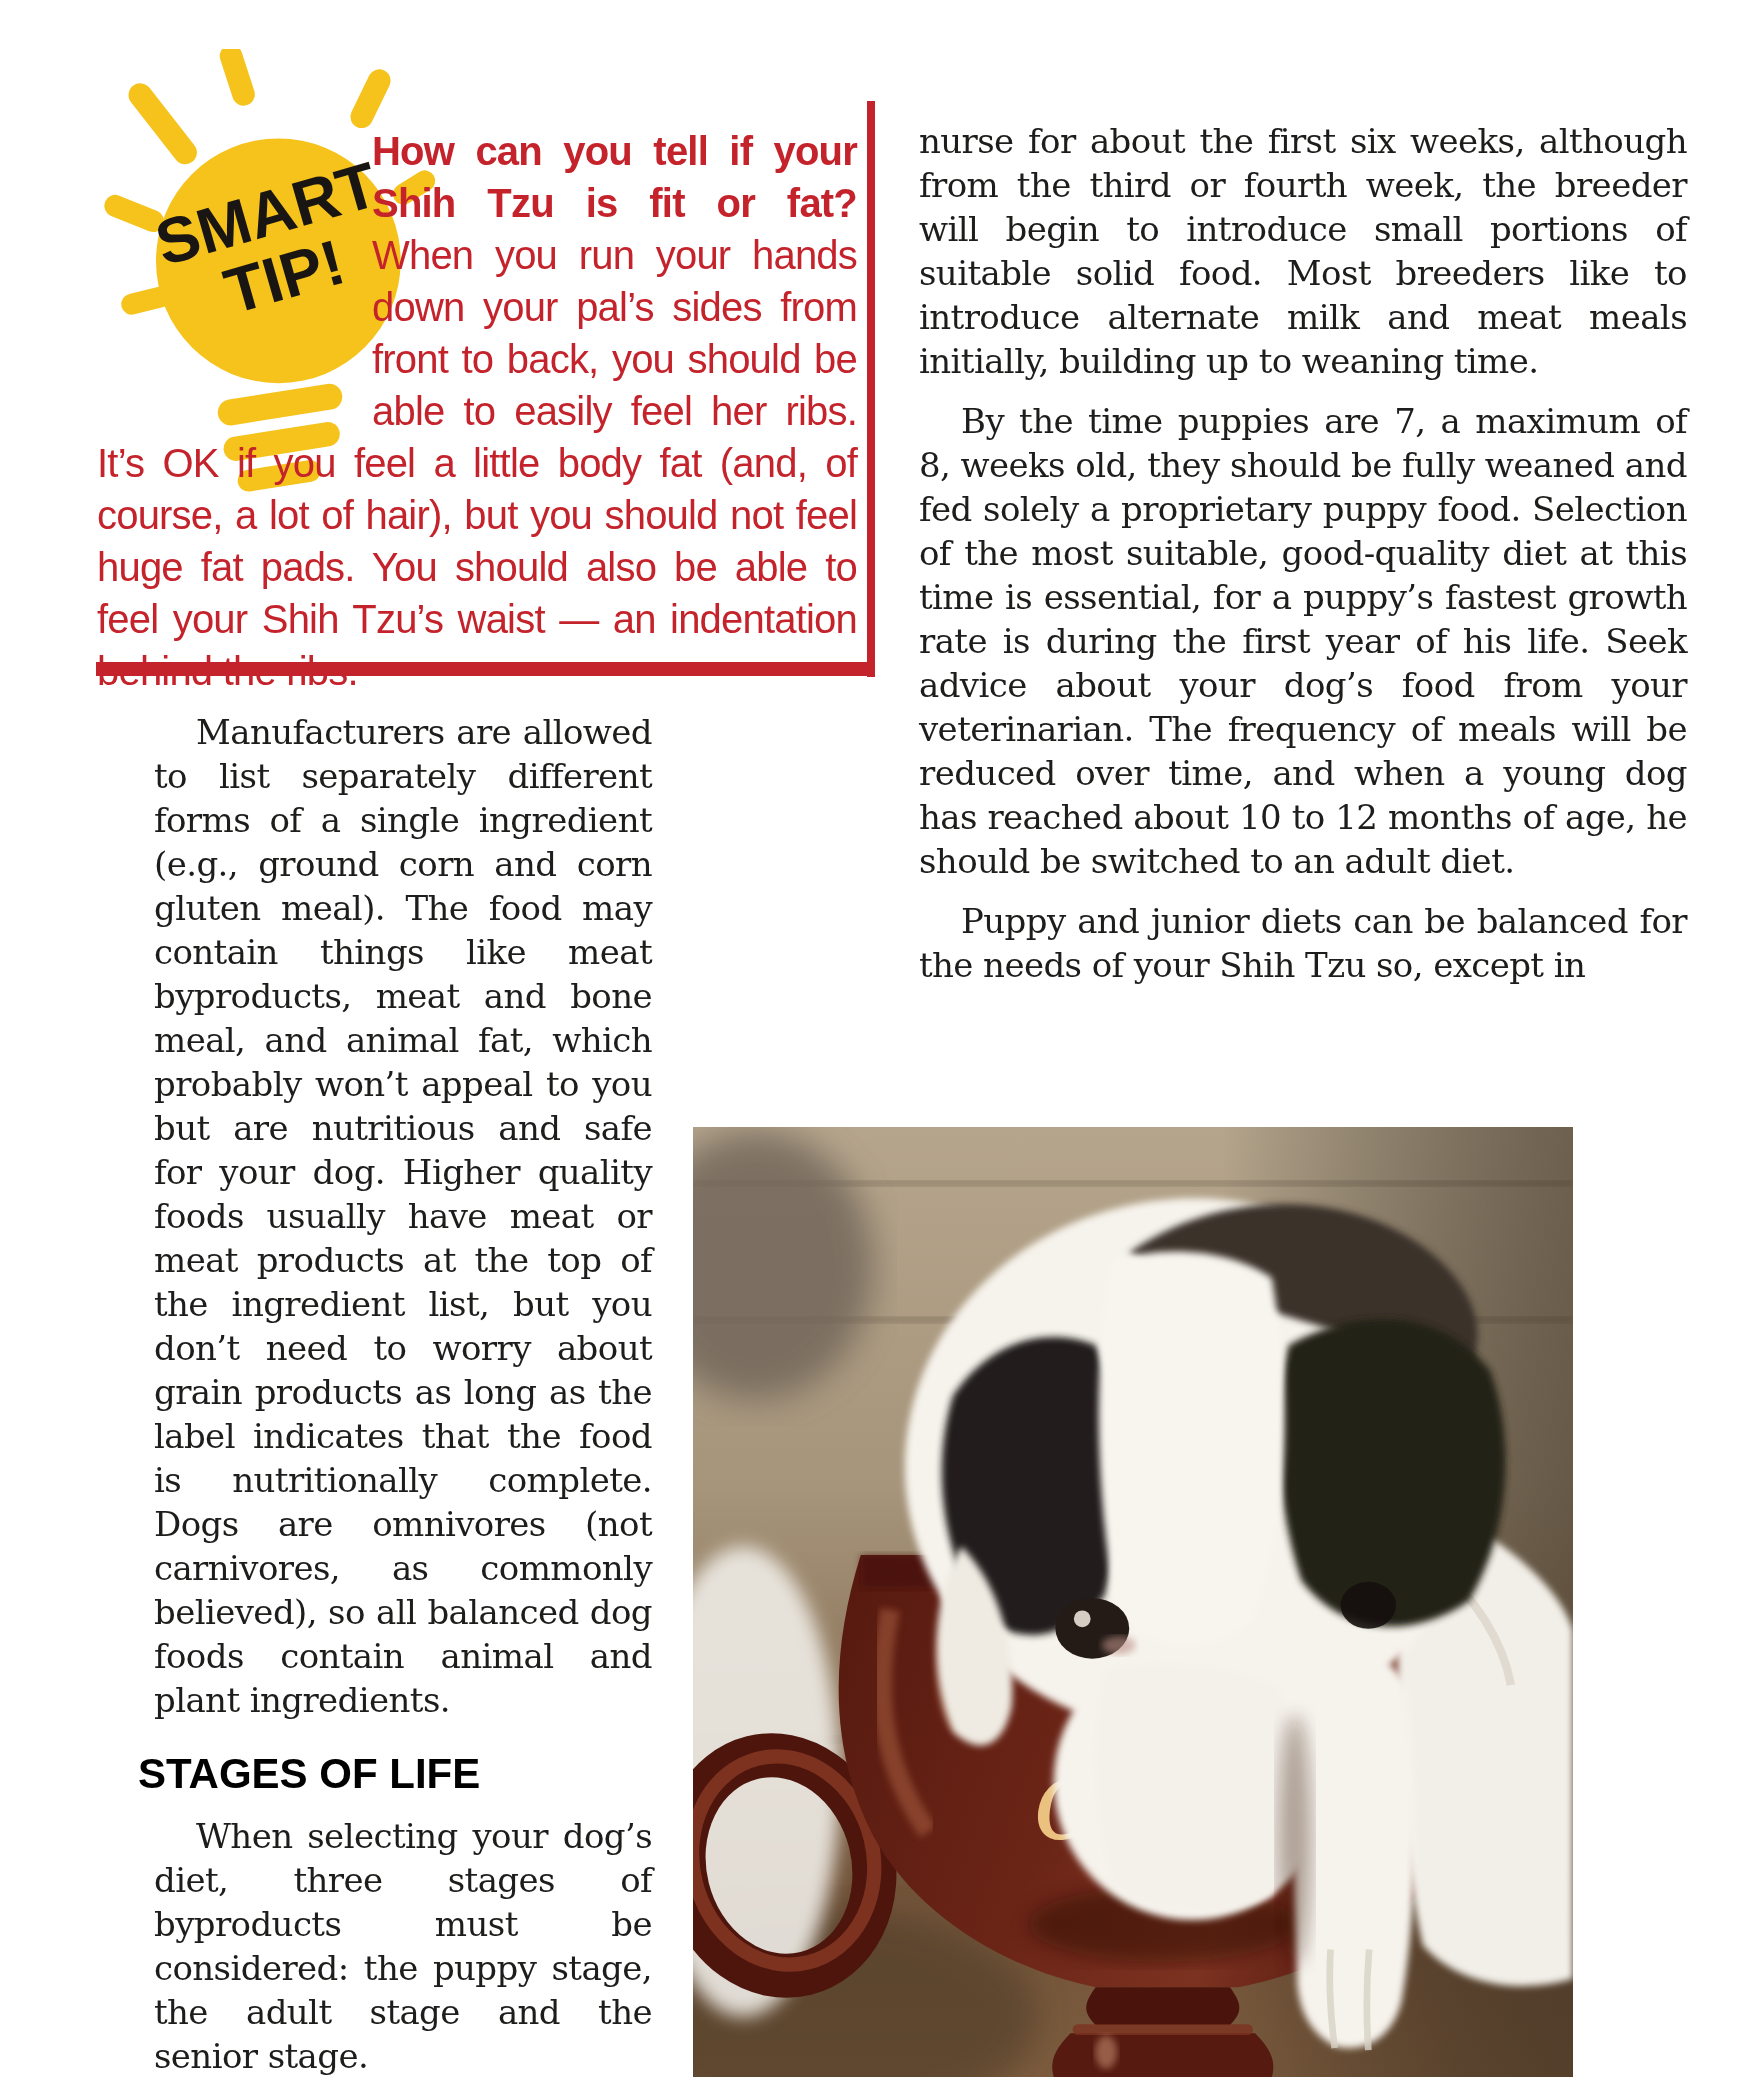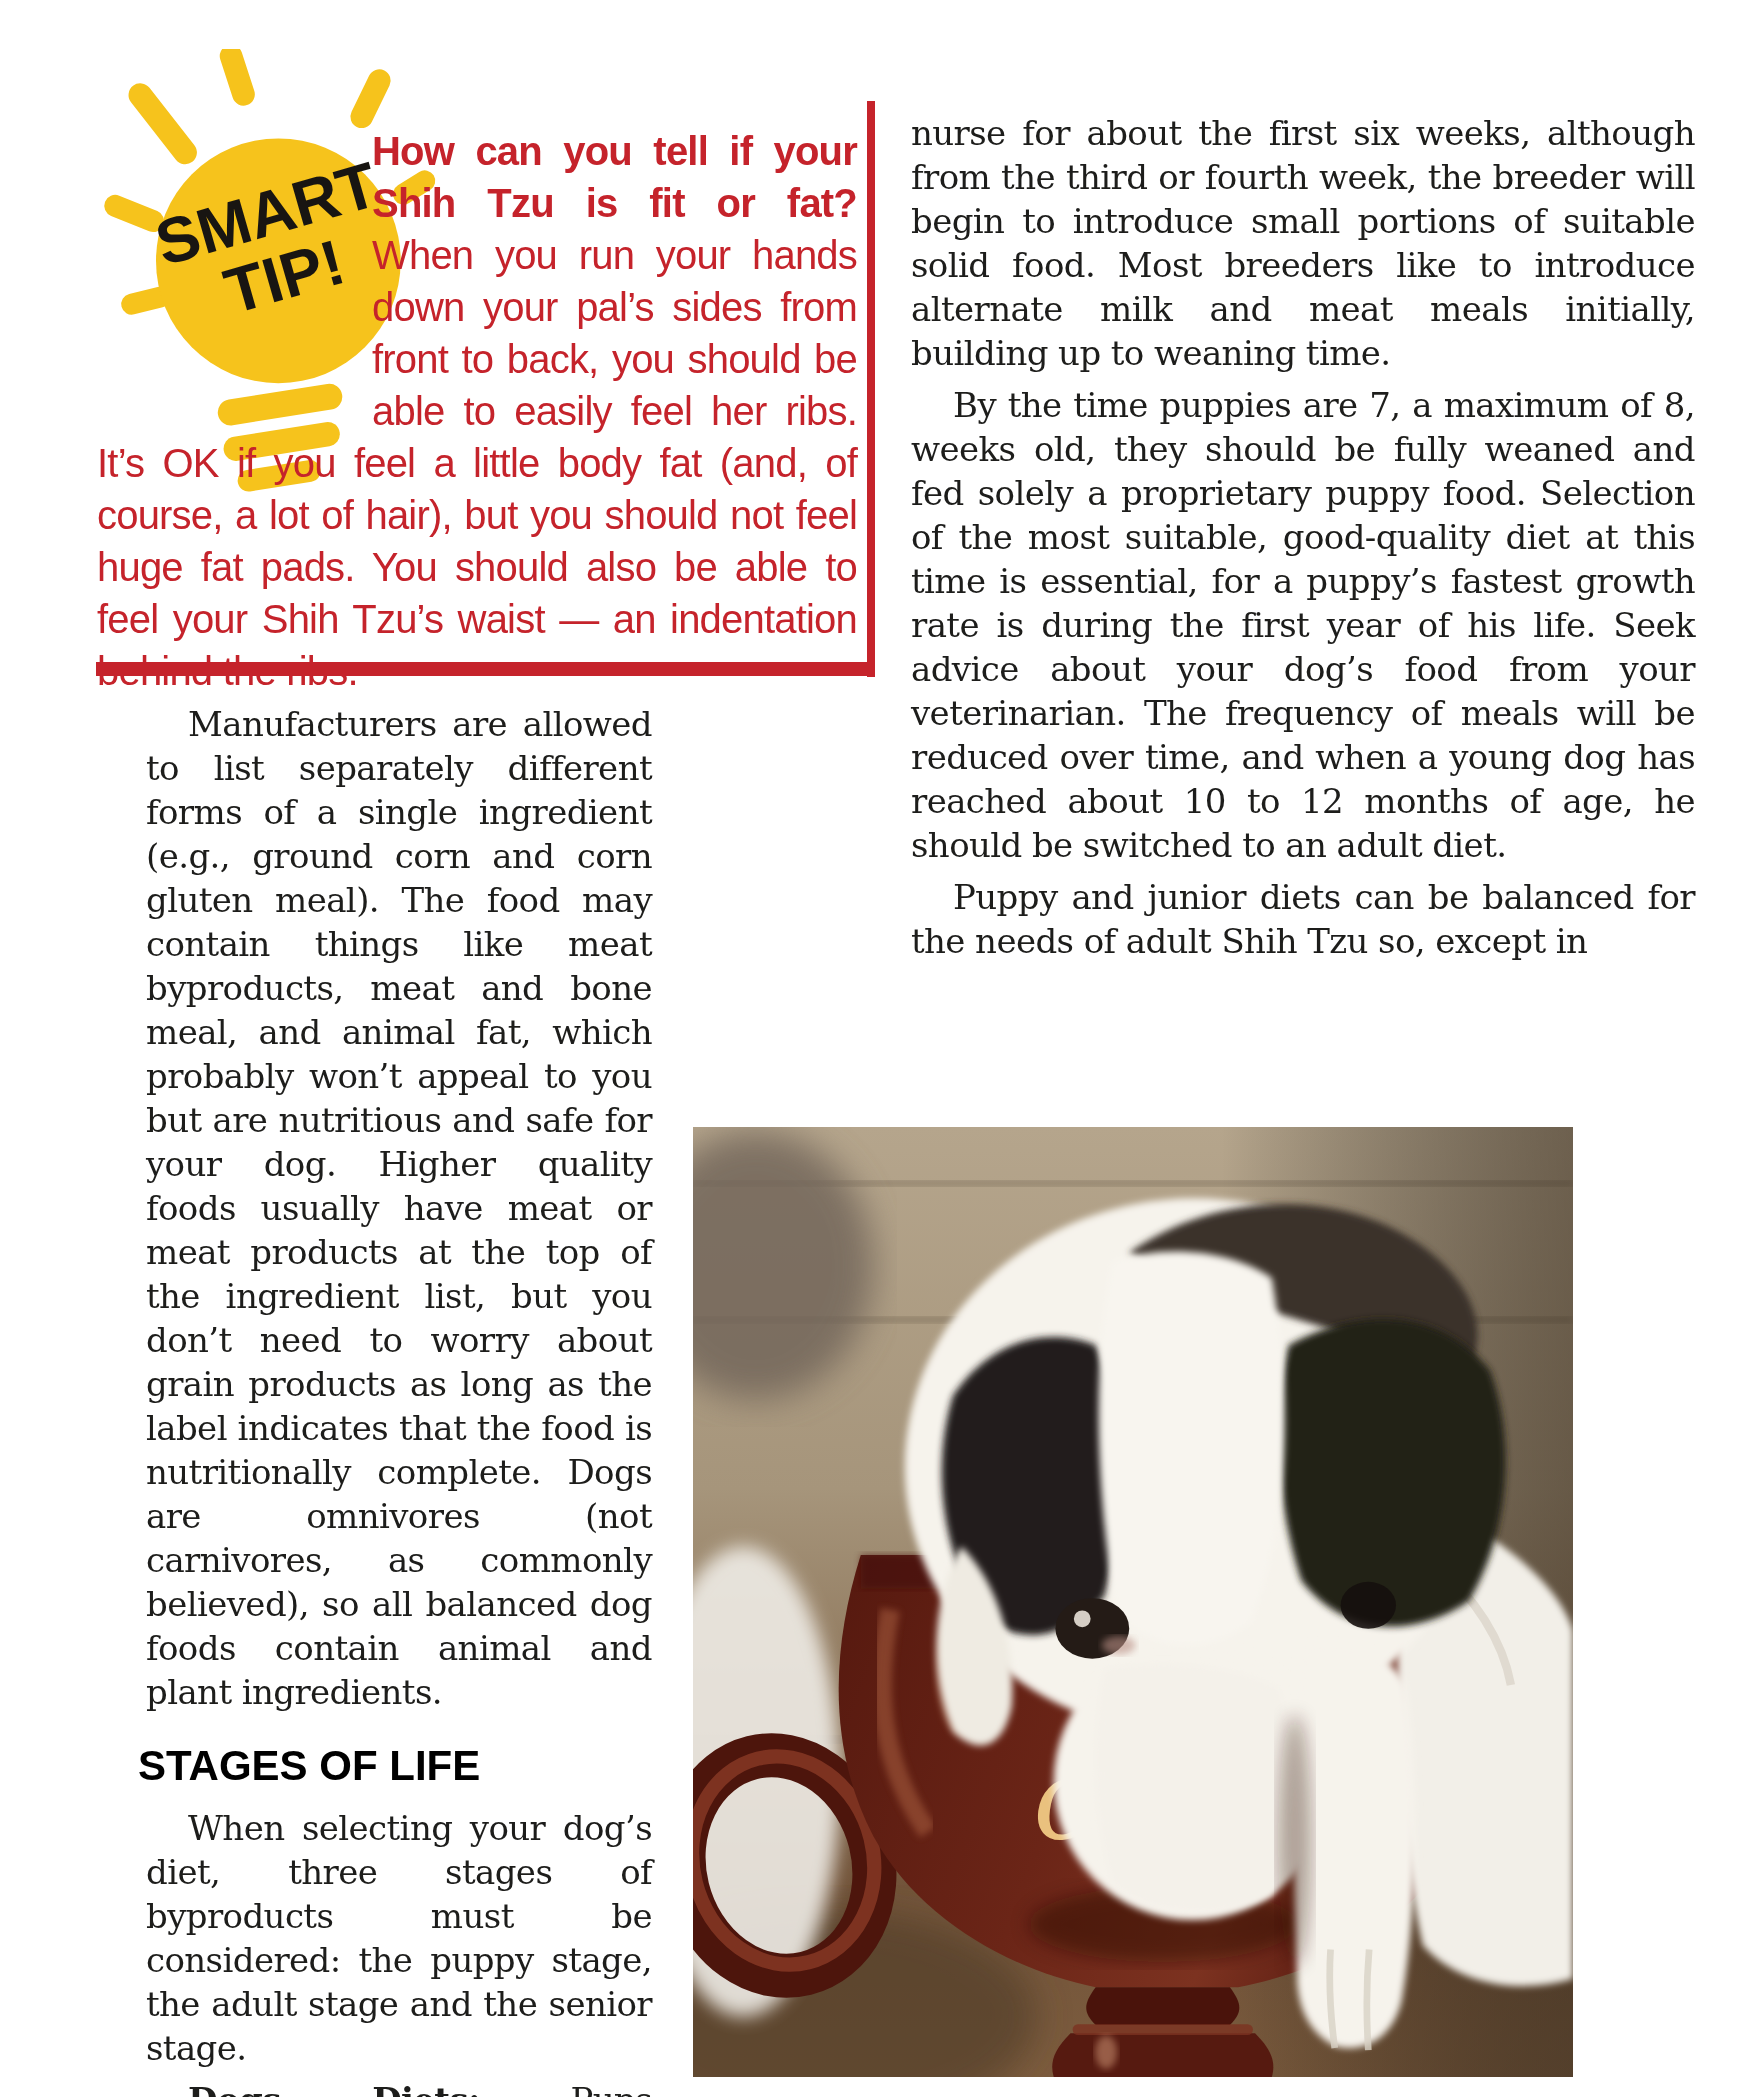--- a/index.html
+++ b/index.html
@@ -14,21 +14,21 @@
     font-family:"Liberation Sans", sans-serif;
     font-size:40px; line-height:52px; letter-spacing:-0.8px;
     color:#c5232b; text-align:justify;
   }
   .bulb-space{float:left; width:275px; height:262px;}
   .tip-lead{font-weight:700;}
   .rule-v{position:absolute; left:867px; top:101px; width:8.4px; height:576px; background:#c5232b;}
   .rule-h{position:absolute; left:96px; top:662px; width:779px; height:14.3px; background:#c5232b;}
   
   .col{ font-size:34px; line-height:44px; letter-spacing:-0.6px; text-align:justify; }
-  .col p{margin:8px;}
+  .col p{margin:16px;}
   .col p.ind{text-indent:42px;}
   .col-right{position:absolute; left:903px; top:103px; width:800px; z-index:1;}
   .col-left{position:absolute; left:138px; top:694px; width:706px; z-index:1;}
   .photo-space{float:right; width:175px; height:1049px; margin-top:420px; margin-left:17px;}
   .section-head{
     font-family:"Liberation Sans", sans-serif; font-weight:700;
     font-size:42px; letter-spacing:0; line-height:46px;
     color:#000000; margin:29px 0 17px 0 !important; text-align:left; text-indent:0;
   }
   .runin{font-weight:700;}
@@ -66,21 +66,21 @@
     <span class="bulb-space"></span>
     <span class="tip-lead">How can you tell if your Shih Tzu is fit or fat?</span><span> When you run your hands down your pal’s sides from front to back, you should be able to easily feel her ribs. It’s OK if you feel a little body fat (and, of course, a lot of hair), but you should not feel huge fat pads. You should also be able to feel your Shih Tzu’s waist — an indentation behind the ribs.</span>
   </div>
 
   <div class="rule-v"></div>
   <div class="rule-h"></div>
 
   <div class="col col-right">
     <p>nurse for about the first six weeks, although from the third or fourth week, the breeder will begin to introduce small portions of suitable solid food. Most breeders like to introduce alternate milk and meat meals initially, building up to weaning time.</p>
     <p class="ind">By the time puppies are 7, a maximum of 8, weeks old, they should be fully weaned and fed solely a proprietary puppy food. Selection of the most suitable, good-quality diet at this time is essential, for a puppy’s fastest growth rate is during the first year of his life. Seek advice about your dog’s food from your veterinarian. The frequency of meals will be reduced over time, and when a young dog has reached about 10 to 12 months of age, he should be switched to an adult diet.</p>
-    <p class="ind">Puppy and junior diets can be balanced for the needs of adult Shih Tzu so, except in</p>
+    <p class="ind">Puppy and junior diets can be balanced for the needs of your Shih Tzu so, except in</p>
   </div>
 
   <div class="col col-left">
     <span class="photo-space"></span>
     <p class="ind">Manufacturers are allowed to list separately different forms of a single ingredient (e.g., ground corn and corn gluten meal). The food may contain things like meat byproducts, meat and bone meal, and animal fat, which probably won’t appeal to you but are nutritious and safe for your dog. Higher quality foods usually have meat or meat products at the top of the ingredient list, but you don’t need to worry about grain products as long as the label indicates that the food is nutritionally complete. Dogs are omnivores (not carnivores, as commonly believed), so all balanced dog foods contain animal and plant ingredients.</p>
     <p class="section-head">STAGES OF LIFE</p>
     <p class="ind">When selecting your dog’s diet, three stages of byproducts must be considered: the puppy stage, the adult stage and the senior stage.</p>
     <p class="ind"><b class="runin">Dogs Diets:</b><span> Pups instinctively want to nurse, and a normal puppy will exhibit this behavior from just a few moments following birth. Puppies should be allowed to</span></p>
   </div>
 

